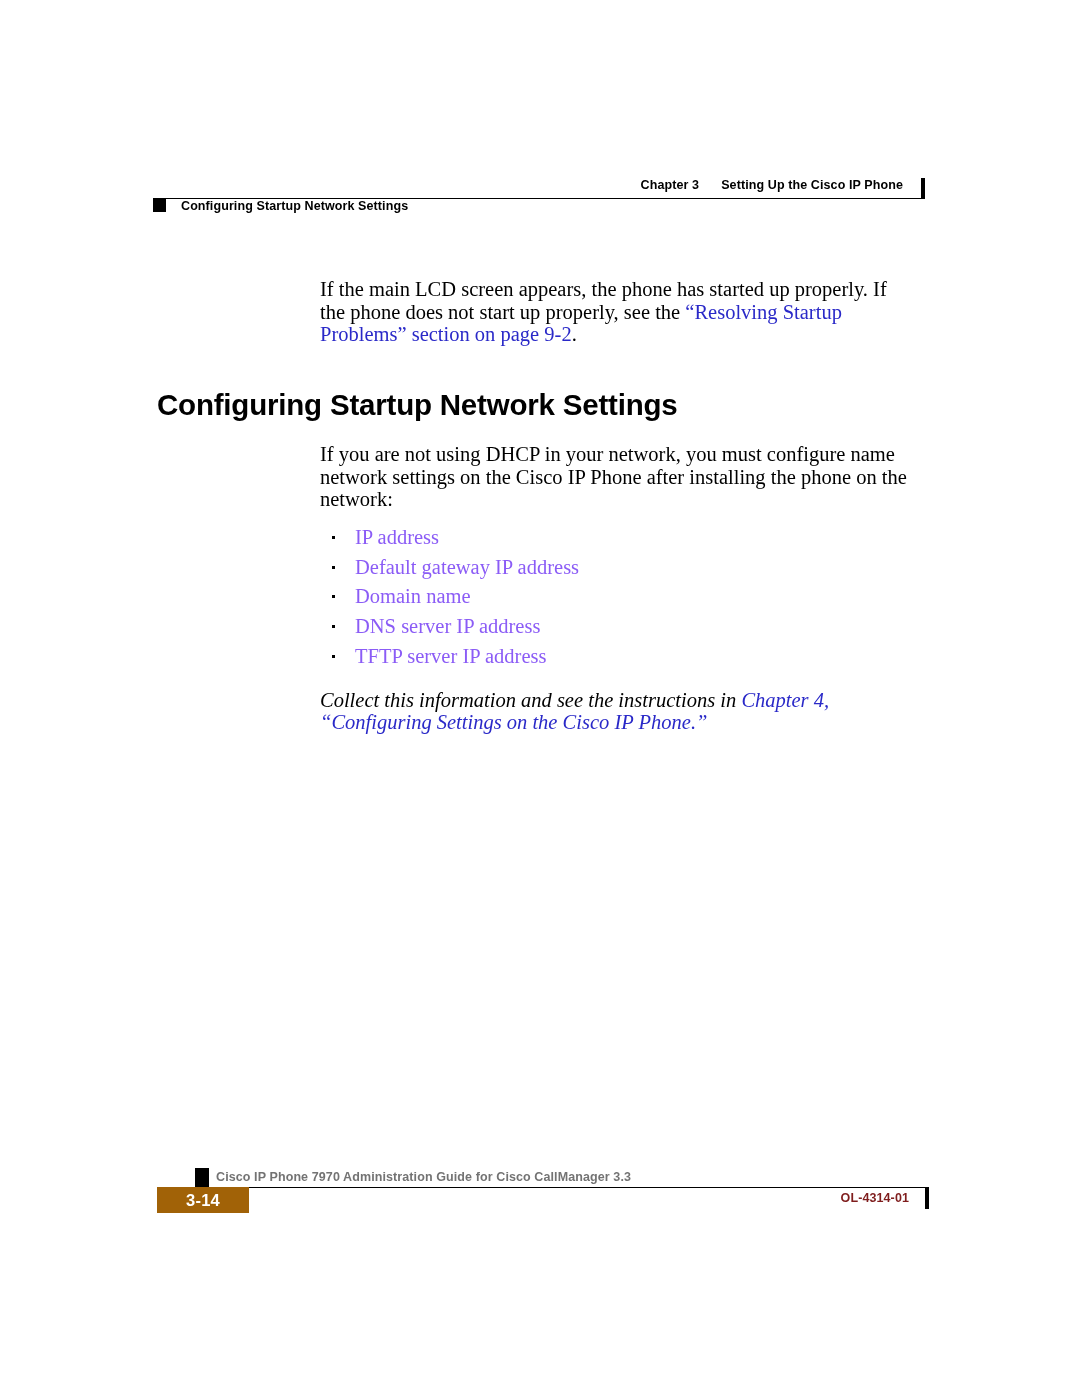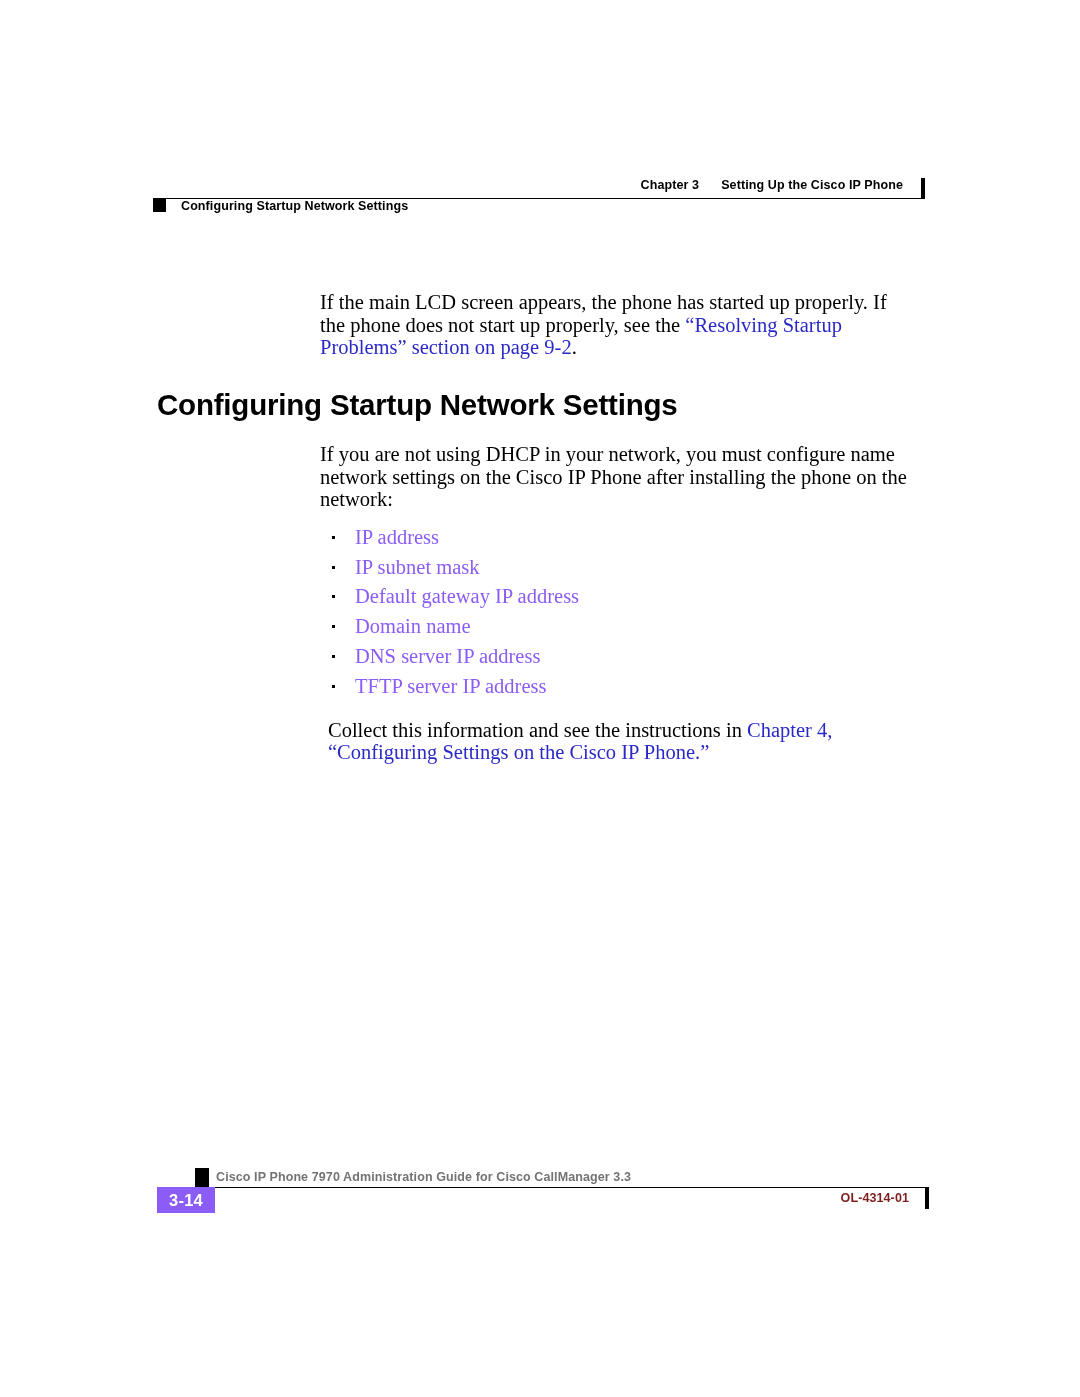--- a/index.html
+++ b/index.html
@@ -78,21 +78,20 @@
     letter-spacing: 0.1px;
     color: #000;
   }
 
   
   .content {
     position: absolute;
     left: 320px;
     top: 278px;
     width: 596px;
-    margin-top: 13px;
   }
   p.body-para {
     margin: 0;
     font-size: 20.5px;
     line-height: 22.6px;
     text-align: left;
     color: #000;
   }
   .xref {
     color: #2a29c8;
@@ -135,24 +134,25 @@
   ul.bullets li .dot {
     position: absolute;
     left: 12px;
     top: 13px;
     width: 3px;
     height: 3px;
     background: #000;
   }
 
   p.closing-para {
-    margin: 17px 0 0 8px;
+    margin: 17px 0 0 0;
     font-size: 20.5px;
     line-height: 22.6px;
     color: #000;
+    font-style: italic;
   }
 
   
   .footer {
     position: absolute;
     left: 157px;
     top: 1170px;
     width: 772px;
     height: 60px;
   }
@@ -188,23 +188,23 @@
     right: 0px;
     top: 17px;
     width: 4px;
     height: 22px;
     background: #000;
   }
   .page-number-box {
     position: absolute;
     left: 0px;
     top: 17px;
-    width: 58px;
+    width: 92px;
     height: 26px;
-    background: #8b5cf6;
+    background: #a16207;
   }
   .page-number-box span {
     display: block;
     text-align: center;
     line-height: 26px;
     font-family: "Liberation Sans", sans-serif;
     font-weight: bold;
     font-size: 16.5px;
     letter-spacing: 0.2px;
     color: #ffffff;
@@ -243,24 +243,20 @@
   <h2 class="section-heading">Configuring Startup Network Settings</h2>
 
   <div class="content-2">
 
     <p class="body-para">If you are not using DHCP in your network, you must configure name network settings on the Cisco IP Phone after installing the phone on the network:</p>
 
     <ul class="bullets">
       <li>
         <span class="dot"></span>
         <span>IP address</span>
-      </li>
-      <li>
-        <span class="dot"></span>
-        <span>IP subnet mask</span>
       </li>
       <li>
         <span class="dot"></span>
         <span>Default gateway IP address</span>
       </li>
       <li>
         <span class="dot"></span>
         <span>Domain name</span>
       </li>
       <li>

